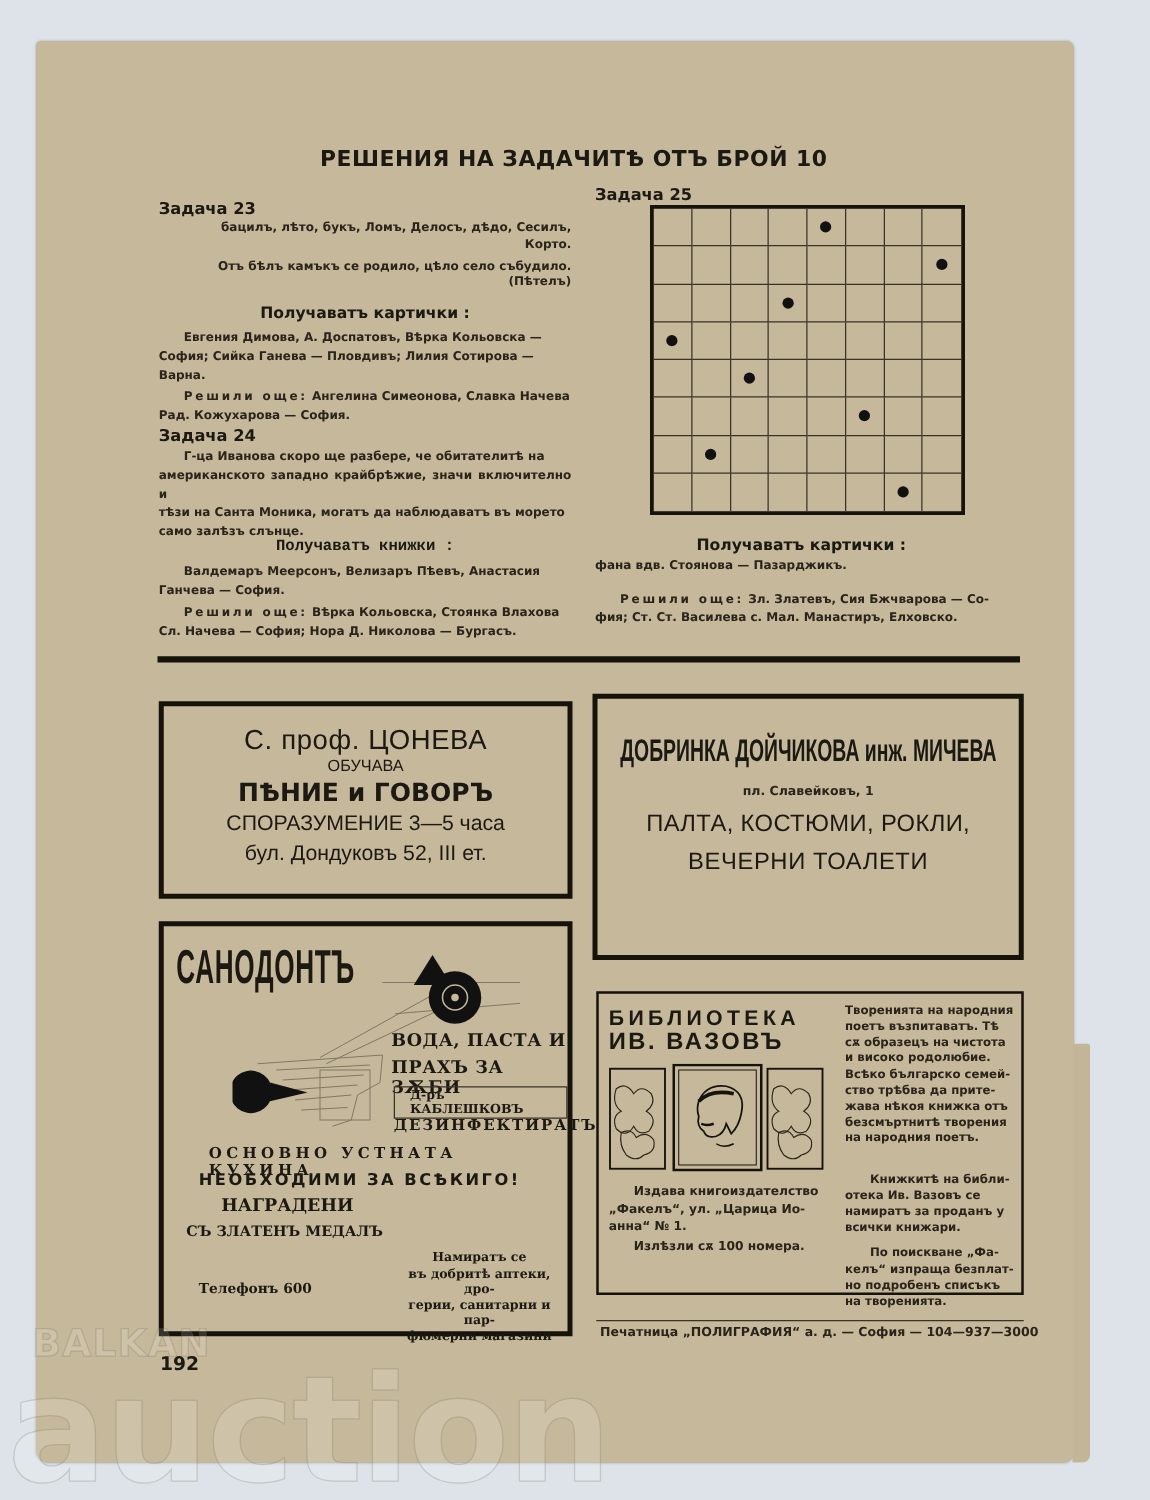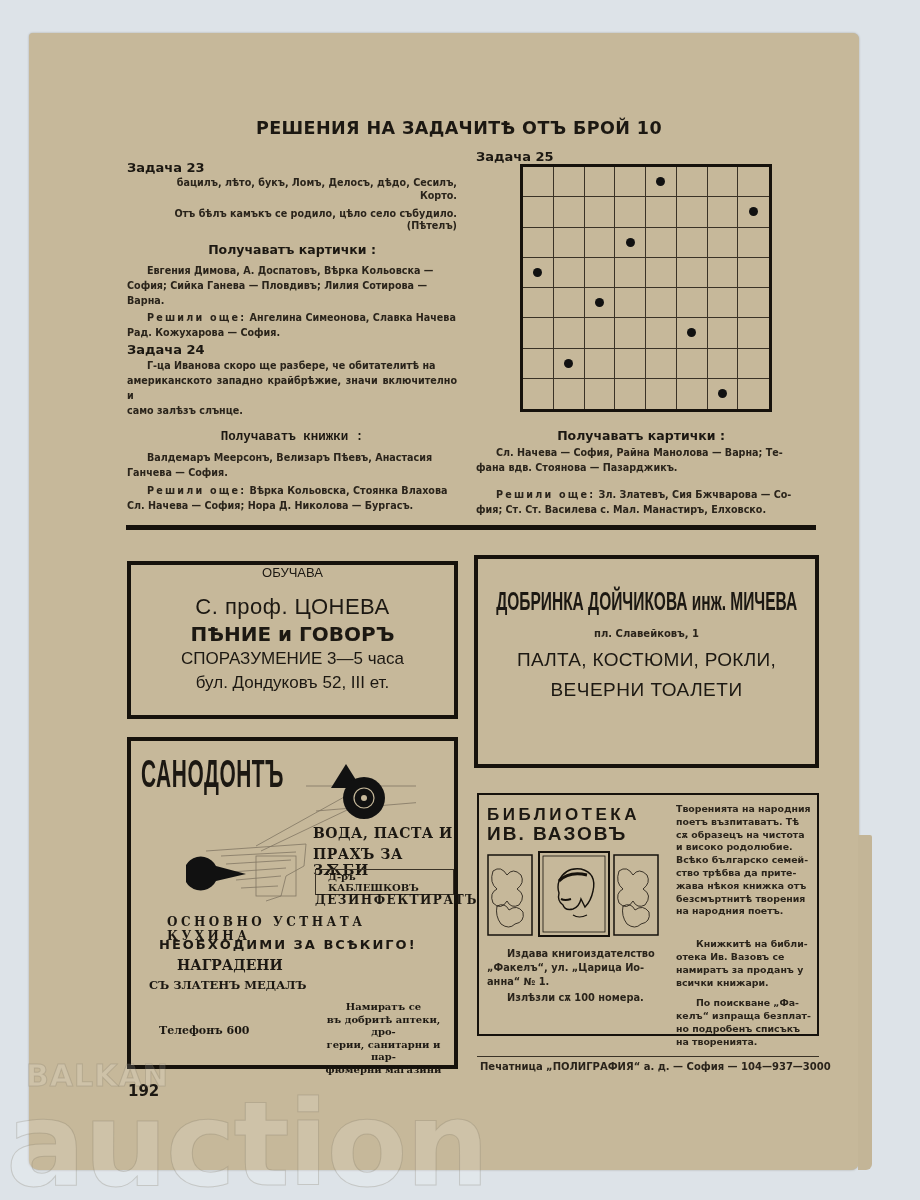--- a/index.html
+++ b/index.html
@@ -97,20 +97,21 @@
   <div class="indent">Евгения Димова, А. Доспатовъ, Вѣрка Кольовска —</div>
   <div>София; Сийка Ганева — Пловдивъ; Лилия Сотирова — Варна.</div>
   <div class="indent" style="margin-top:2px;"><span class="spaced">Решили още:</span><span> Ангелина Симеонова, Славка Начева</span></div>
   <div>Рад. Кожухарова — София.</div>
 </div>
 
 <div class="abs zhead" style="left:127px;top:342px;">Задача 24</div>
 <div class="abs txt" style="left:127px;top:358px;width:330px;text-align:justify;">
   <div class="indent">Г-ца Иванова скоро ще разбере, че обитателитѣ на</div>
   <div>американското западно крайбрѣжие, значи включително и</div>
+  <div>тѣзи на Санта Моника, могатъ да наблюдаватъ въ морето</div>
   <div>само залѣзъ слънце.</div>
 </div>
 <div class="abs subhead" style="left:127px;top:430px;width:330px;font-family:Liberation Mono, monospace;">Получаватъ книжки :</div>
 <div class="abs txt" style="left:127px;top:450px;width:330px;">
   <div class="indent">Валдемаръ Меерсонъ, Велизаръ Пѣевъ, Анастасия</div>
   <div>Ганчева — София.</div>
   <div class="indent" style="margin-top:3px;"><span class="spaced">Решили още:</span><span> Вѣрка Кольовска, Стоянка Влахова</span></div>
   <div>Сл. Начева — София; Нора Д. Николова — Бургасъ.</div>
 </div>
 
@@ -192,31 +193,30 @@
     <div class="cell"></div>
     <div class="cell"></div>
     <div class="cell"></div>
     <div class="cell">
       <div class="dot"></div>
     </div>
     <div class="cell"></div>
   </div>
 <div class="abs subhead" style="left:476px;top:428px;width:330px;">Получаватъ картички :</div>
 <div class="abs txt" style="left:476px;top:445px;width:340px;">
-  <div class="indent">Сл. Начева — София, Райна Манолова — Варна; Те-</div>
   <div>фана вдв. Стоянова — Пазарджикъ.</div>
   <div class="indent" style="margin-top:12px;"><span class="spaced">Решили още:</span><span> Зл. Златевъ, Сия Бжчварова — Со-</span></div>
   <div>фия; Ст. Ст. Василева с. Мал. Манастиръ, Елховско.</div>
 </div>
 
 <div class="rule"></div>
 
 <div class="box ad-l1 center">
+  <div class="gothic" style="font-size:22px;margin-top:14px;letter-spacing:0.5px;">С. проф. ЦОНЕВА</div>
   <div class="gothic" style="font-size:13px;margin-top:0px;">ОБУЧАВА</div>
-  <div class="gothic" style="font-size:22px;margin-top:14px;letter-spacing:0.5px;">С. проф. ЦОНЕВА</div>
   <div style="font-size:20px;font-weight:900;margin-top:2px;">ПѢНИЕ и ГОВОРЪ</div>
   <div class="gothic" style="font-size:17px;margin-top:3px;">СПОРАЗУМЕНИЕ 3—5 часа</div>
   <div class="gothic" style="font-size:17px;margin-top:4px;">бул. Дондуковъ 52, III ет.</div>
 </div>
 
 <div class="box ad-r1 center">
   <div style="margin-top:28px;white-space:nowrap;"><span class="cond" style="font-size:25px;transform:scaleX(0.62);transform-origin:center;margin-left:-90px;margin-right:-90px;">ДОБРИНКА ДОЙЧИКОВА инж. МИЧЕВА</span></div>
   <div class="txt" style="font-size:10px;margin-top:10px;">пл. Славейковъ, 1</div>
   <div class="gothic" style="font-size:19px;margin-top:8px;letter-spacing:0.3px;">ПАЛТА, КОСТЮМИ, РОКЛИ,</div>
   <div class="gothic" style="font-size:19px;margin-top:8px;letter-spacing:0.5px;">ВЕЧЕРНИ ТОАЛЕТИ</div>

